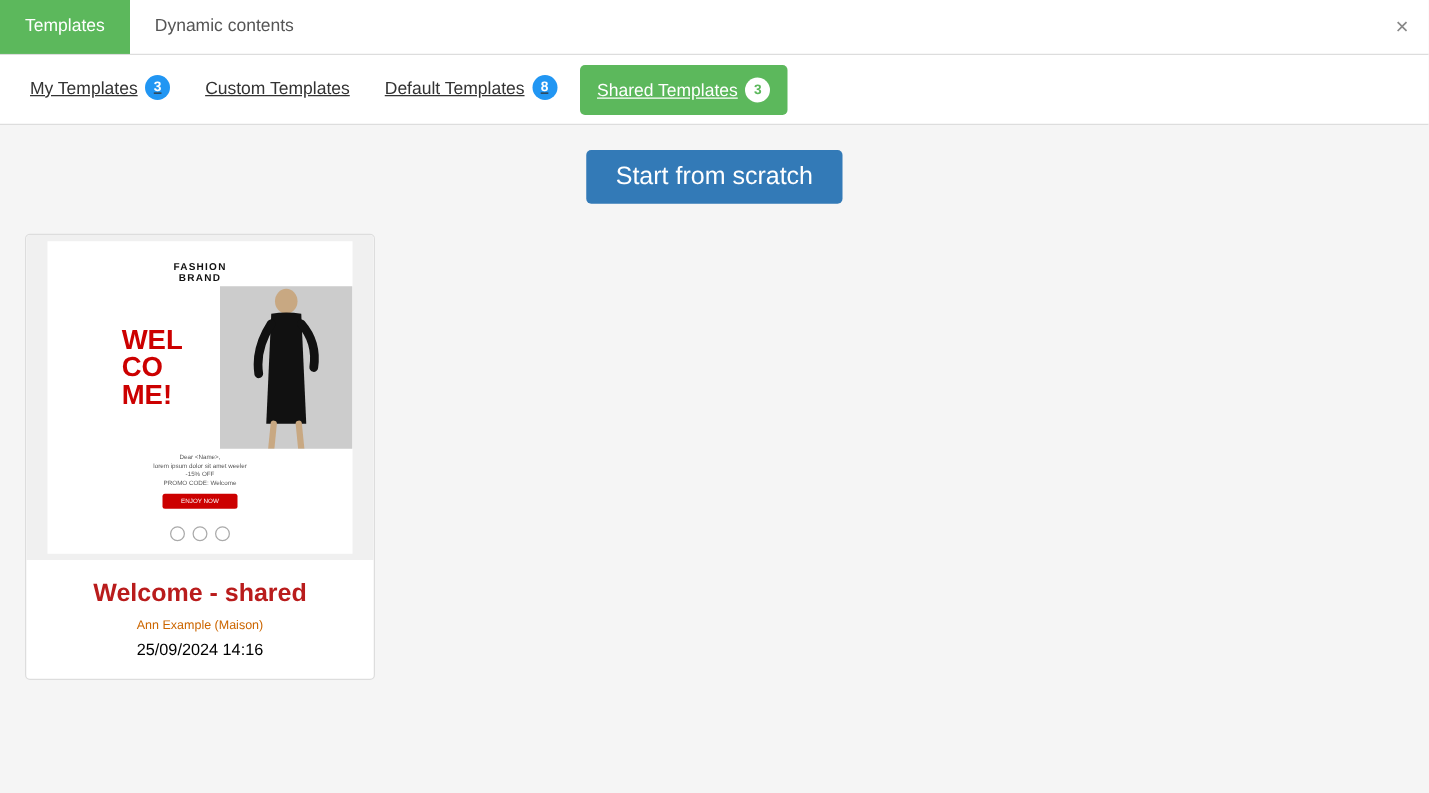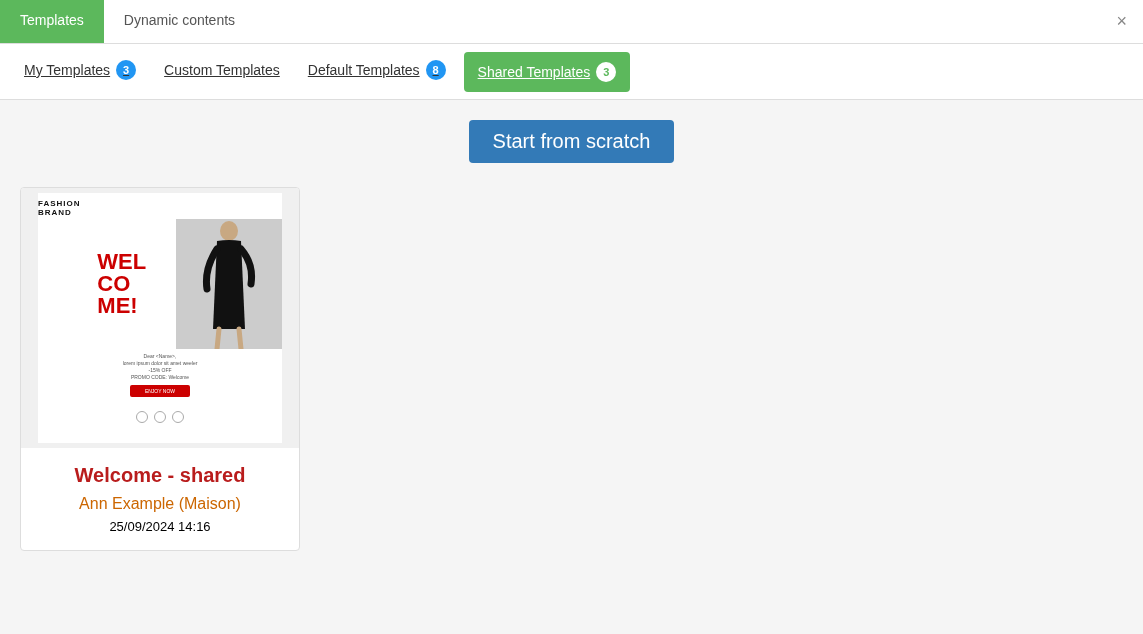--- a/index.html
+++ b/index.html
@@ -134,26 +134,27 @@
     
     .email-preview {
       width: 244px;
       height: 250px;
       background: #fff;
       font-size: 6px;
       position: relative;
       overflow: hidden;
     }
     .ep-header {
-      text-align: left;
+      text-align: center;
       padding: 6px 0 2px;
       font-size: 8px;
       font-weight: bold;
       letter-spacing: 1px;
       color: #111;
+      margin-top: 10px;
     }
     .ep-body {
       display: flex;
       height: 130px;
     }
     .ep-left {
       width: 50%;
       background: #fff;
       display: flex;
       align-items: center;
@@ -215,21 +216,21 @@
       text-align: center;
     }
     .template-name {
       font-size: 20px;
       font-weight: bold;
       color: #b91c1c;
       margin-bottom: 8px;
     }
     .template-author {
       color: #cc6600;
-      font-size: 16px;
+      font-size: 10px;
       margin-bottom: 6px;
       text-align: center;
     }
     .template-date {
       color: #000000;
       font-size: 13px;
     }
   </style>
 </head>
 <body>

